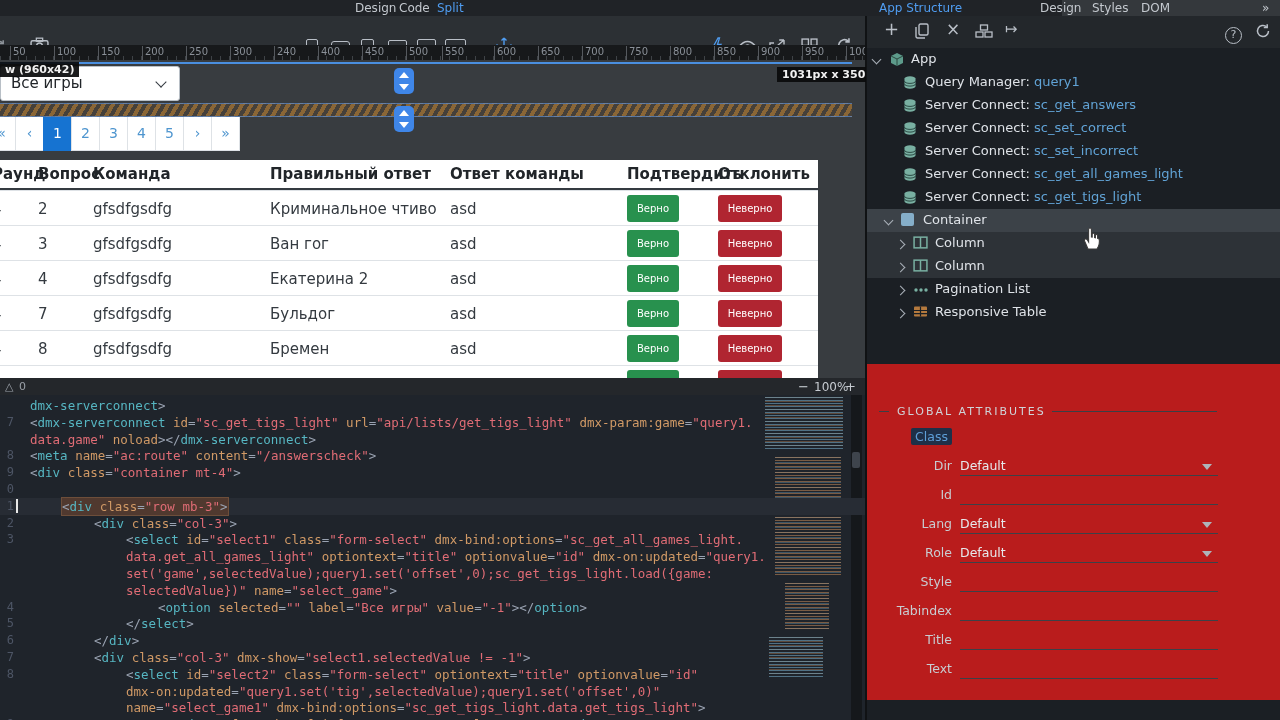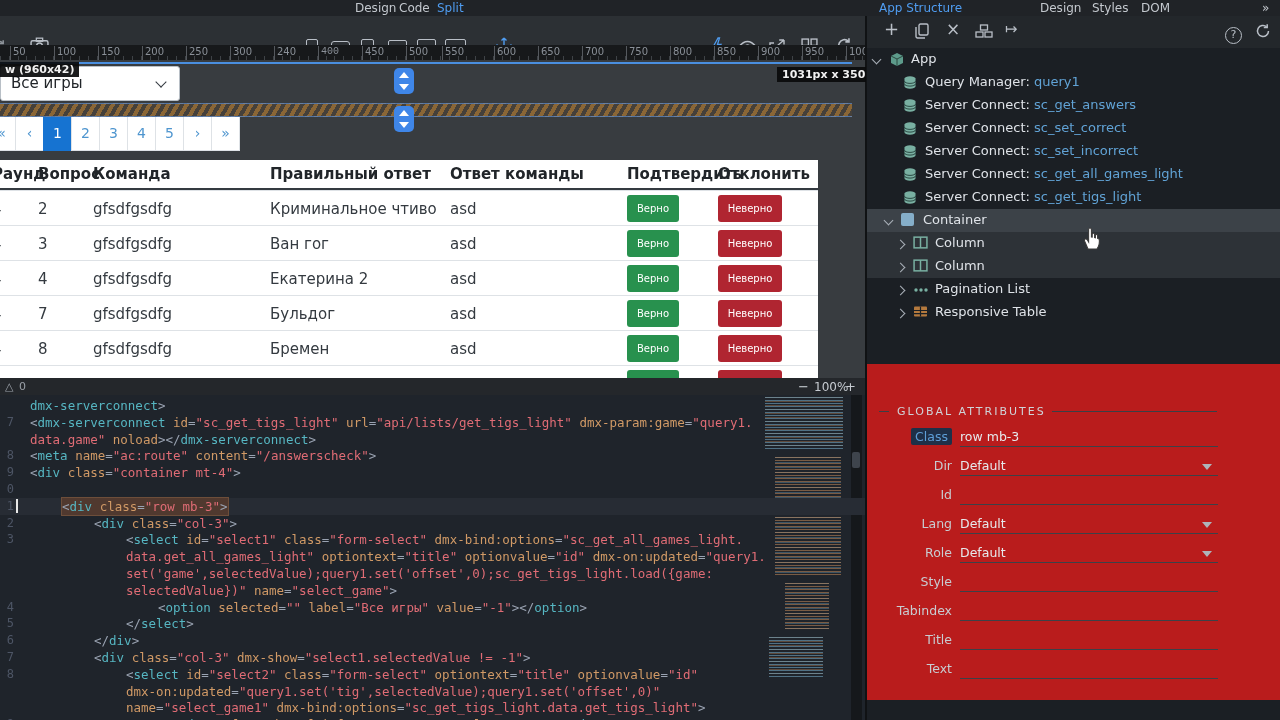--- a/index.html
+++ b/index.html
@@ -1,20 +1,20 @@
 <!DOCTYPE html>
 <html><head>
 <meta charset="utf-8">
 <style>
   html,body{margin:0;padding:0;background:#0c0d0f;}
   #root{position:relative;width:1280px;height:720px;overflow:hidden;
         font-family:"DejaVu Sans","Liberation Sans",sans-serif;background:#34383c;}
   .abs{position:absolute;}
   
-  .tabsbar{left:0;top:0;width:1280px;height:16px;background:#202327;font-size:12px;color:#c3c8ce;}
+  .tabsbar{left:0;top:0;width:1062px;height:16px;background:#202327;font-size:12px;color:#c3c8ce;}
   .tabsbar span{position:absolute;top:1px;cursor:default;}
   .tab-active{color:#4f9cf0;}
   
   .toolbar{left:0;top:16px;width:866px;height:29px;background:#2c3034;border-bottom:1px solid #17191b;}
   .ticon{position:absolute;top:23px;}
   
   .dev{position:absolute;border:1.5px solid #b9bfc7;border-radius:2px;}
   .dev-stand:after{content:"";position:absolute;left:50%;bottom:-5px;transform:translateX(-50%);
      width:8px;height:3px;border-bottom:2px solid #b9bfc7;border-left:1.5px solid #b9bfc7;border-right:1.5px solid #b9bfc7;}
   
@@ -160,21 +160,21 @@
 
   <div class="abs ruler">
     <div class="ruler-minor"></div>
   <span class="rtick" style="left: 10px;">50</span>
       <span class="rtick" style="left: 54px;">100</span>
       <span class="rtick" style="left: 98px;">150</span>
       <span class="rtick" style="left: 142px;">200</span>
       <span class="rtick" style="left: 186px;">250</span>
       <span class="rtick" style="left: 230px;">300</span>
       <span class="rtick" style="left: 274px;">240</span>
-      <span class="rtick" style="left: 318px; font-family: Liberation Mono, monospace;">400</span>
+      <span class="rtick" style="left: 318px;">400</span>
       <span class="rtick" style="left: 362px;">450</span>
       <span class="rtick" style="left: 406px;">500</span>
       <span class="rtick" style="left: 442px; text-align: right;">550</span>
       <span class="rtick" style="left: 494px;">600</span>
       <span class="rtick" style="left: 538px;">650</span>
       <span class="rtick" style="left: 582px;">700</span>
       <span class="rtick" style="left: 626px;">750</span>
       <span class="rtick" style="left: 670px;">800</span>
       <span class="rtick" style="left: 714px;">850</span>
       <span class="rtick" style="left: 758px;">900</span>
@@ -495,21 +495,20 @@
           <span class="tlabel" style="left: 68px;">Responsive Table</span>
         </div>
       </div>
     <div class="props" id="propsbody">
       <div class="sec-line" style="left:12px;top:47px;width:10px"></div>
       <span class="sec-h" style="left:30px;top:41px">GLOBAL ATTRIBUTES</span>
       <div class="sec-line" style="left:185px;top:47px;width:165px"></div>
 
     <div class="prop-row" style="top: 62px;">
           <span class="plabel pl-active"><b>Class</b></span>
-          <span class="pval">row mb-3</span>
         </div>
         <div class="prop-row" style="top: 91px;">
           <span class="plabel">Dir</span>
           <span class="pval">Default<i class="pcaret"></i></span>
         </div>
         <div class="prop-row" style="top: 120px;">
           <span class="plabel">Id</span>
           <span class="pval"></span>
         </div>
         <div class="prop-row" style="top: 149px;">

